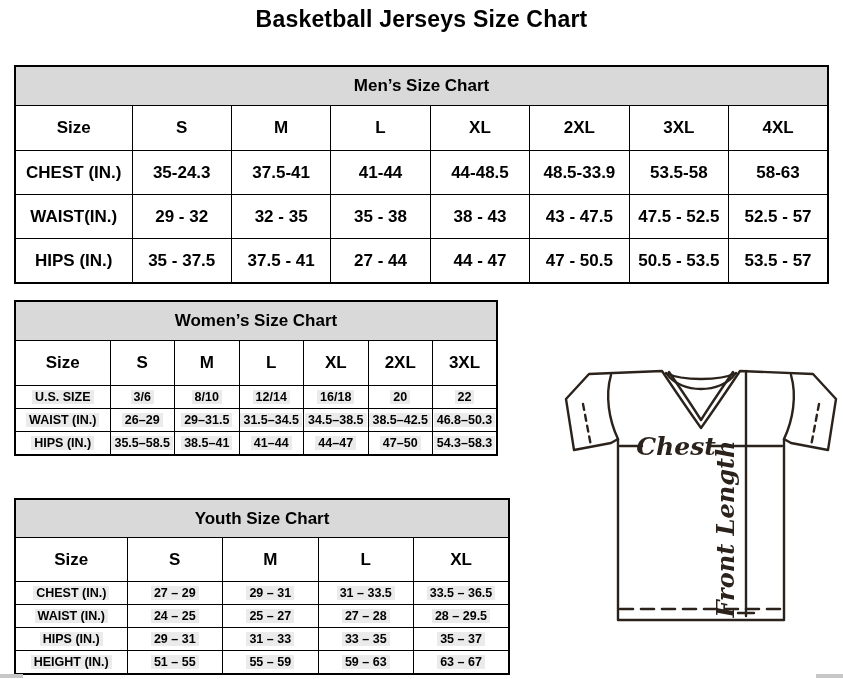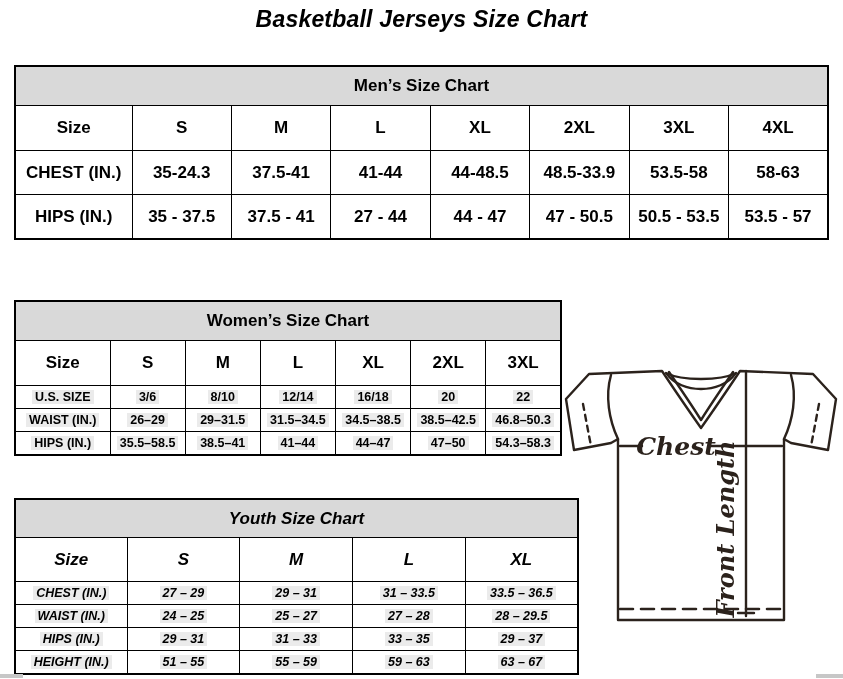--- a/index.html
+++ b/index.html
@@ -1,33 +1,33 @@
 <!DOCTYPE html>
 <html><head>
 <meta charset="utf-8">
 <style>
   html,body{margin:0;padding:0;background:#fff;color:#000;font-family:"Liberation Sans",sans-serif;}
   .page{position:relative;width:843px;height:679px;background:#fff;overflow:hidden;}
-  .title{position:absolute;top:6px;left:0;width:100%;text-align:center;font-size:23px;font-weight:bold;letter-spacing:.2px;font-style:italic;}
+  .title{position:absolute;top:6px;left:0;width:100%;text-align:center;font-size:23px;font-weight:bold;letter-spacing:.2px;}
 
   table.chart{position:absolute;border-collapse:collapse;table-layout:fixed;background:#fff;border:2px solid #000;}
   table.chart th,table.chart td{border:1px solid #000;text-align:center;font-weight:bold;padding:0;overflow:hidden;white-space:nowrap;}
   table.chart .bar{background:#d9d9d9;border:1px solid #000;}
 
   .men{left:14px;top:65px;width:815px;}
   .men .bar{height:38px;font-size:17px;text-align:center;}
   .men .cols th{height:44px;font-size:17px;}
   .men tbody th,.men tbody td{height:43px;font-size:17px;}
 
-  .women{left:14px;top:300px;width:548px;}
+  .women{left:14px;top:300px;width:484px;}
   .women .bar{height:38px;font-size:17px;}
   .women .cols th{height:44px;font-size:17px;}
   .women tbody th,.women tbody td{height:22px;font-size:12.5px;}
 
-  .youth{left:14px;top:498px;width:565px;font-style:italic;}
+  .youth{left:14px;top:498px;width:496px;}
   .youth .bar{height:37px;font-size:17px;}
   .youth .cols th{height:43px;font-size:17px;}
   .youth tbody th,.youth tbody td{height:22px;font-size:12.5px;}
 
   .hl{background:#ebebeb;padding:0 3px;}
 
   .jersey{position:absolute;left:563px;top:366px;}
 
   .sb{position:absolute;top:674px;height:4px;background:#c7c7c7;}
   .sb-left{left:0;width:23px;}
@@ -64,20 +64,30 @@
         <th>CHEST (IN.)</th>
       <td>35-24.3</td>
           <td>37.5-41</td>
           <td>41-44</td>
           <td>44-48.5</td>
           <td>48.5-33.9</td>
           <td>53.5-58</td>
           <td>58-63</td>
         </tr>
       <tr>
+        <th>WAIST(IN.)</th>
+      <td>29 - 32</td>
+          <td>32 - 35</td>
+          <td>35 - 38</td>
+          <td>38 - 43</td>
+          <td>43 - 47.5</td>
+          <td>47.5 - 52.5</td>
+          <td>52.5 - 57</td>
+        </tr>
+      <tr>
         <th>HIPS (IN.)</th>
       <td>35 - 37.5</td>
           <td>37.5 - 41</td>
           <td>27 - 44</td>
           <td>44 - 47</td>
           <td>47 - 50.5</td>
           <td>50.5 - 53.5</td>
           <td>53.5 - 57</td>
         </tr>
     </tbody>
@@ -161,21 +171,21 @@
       <td><span class="hl">24 – 25</span></td>
           <td><span class="hl">25 – 27</span></td>
           <td><span class="hl">27 – 28</span></td>
           <td><span class="hl">28 – 29.5</span></td>
         </tr>
       <tr>
         <th><span class="hl">HIPS (IN.)</span></th>
       <td><span class="hl">29 – 31</span></td>
           <td><span class="hl">31 – 33</span></td>
           <td><span class="hl">33 – 35</span></td>
-          <td><span class="hl">29 – 37</span></td>
+          <td><span class="hl">35 – 37</span></td>
         </tr>
       <tr>
         <th><span class="hl">HEIGHT (IN.)</span></th>
       <td><span class="hl">51 – 55</span></td>
           <td><span class="hl">55 – 59</span></td>
           <td><span class="hl">59 – 63</span></td>
           <td><span class="hl">63 – 67</span></td>
         </tr>
     </tbody>
   </table>

